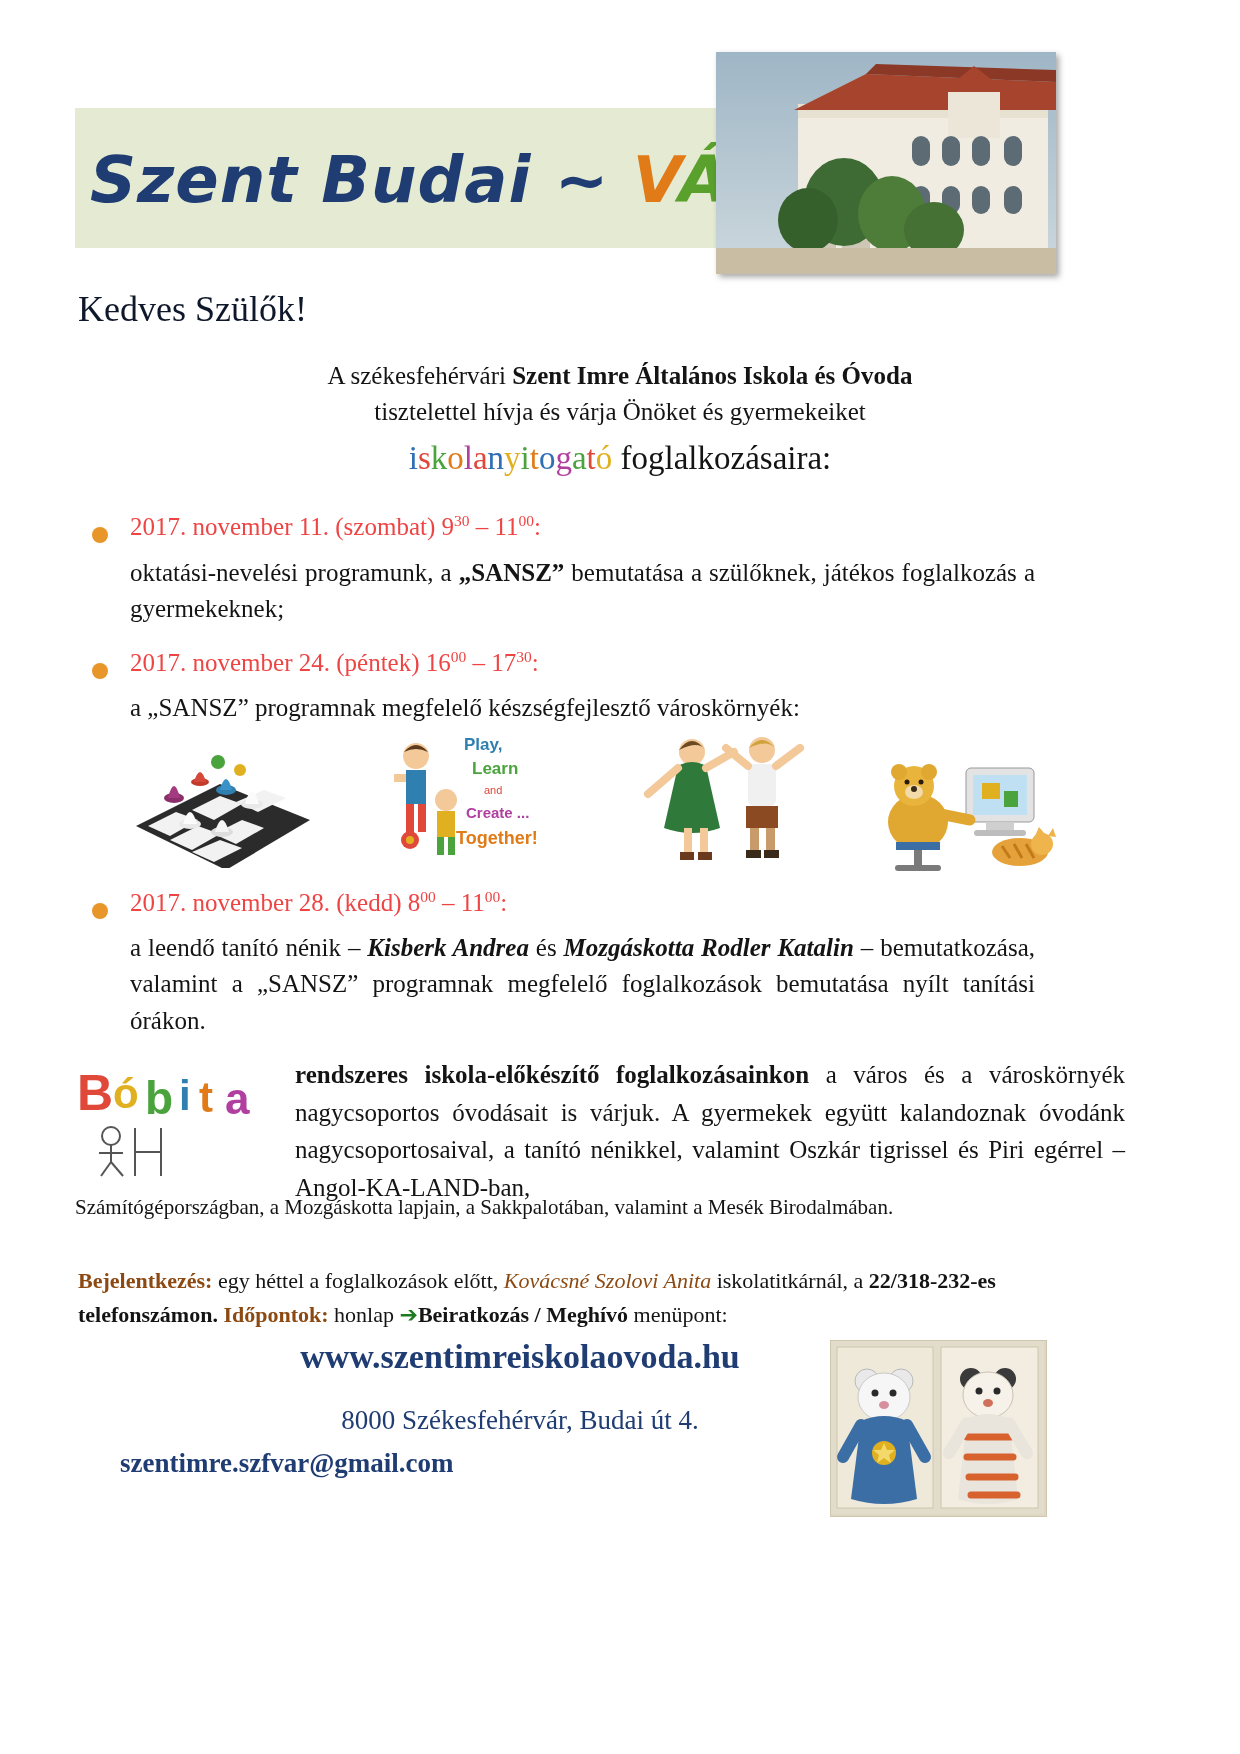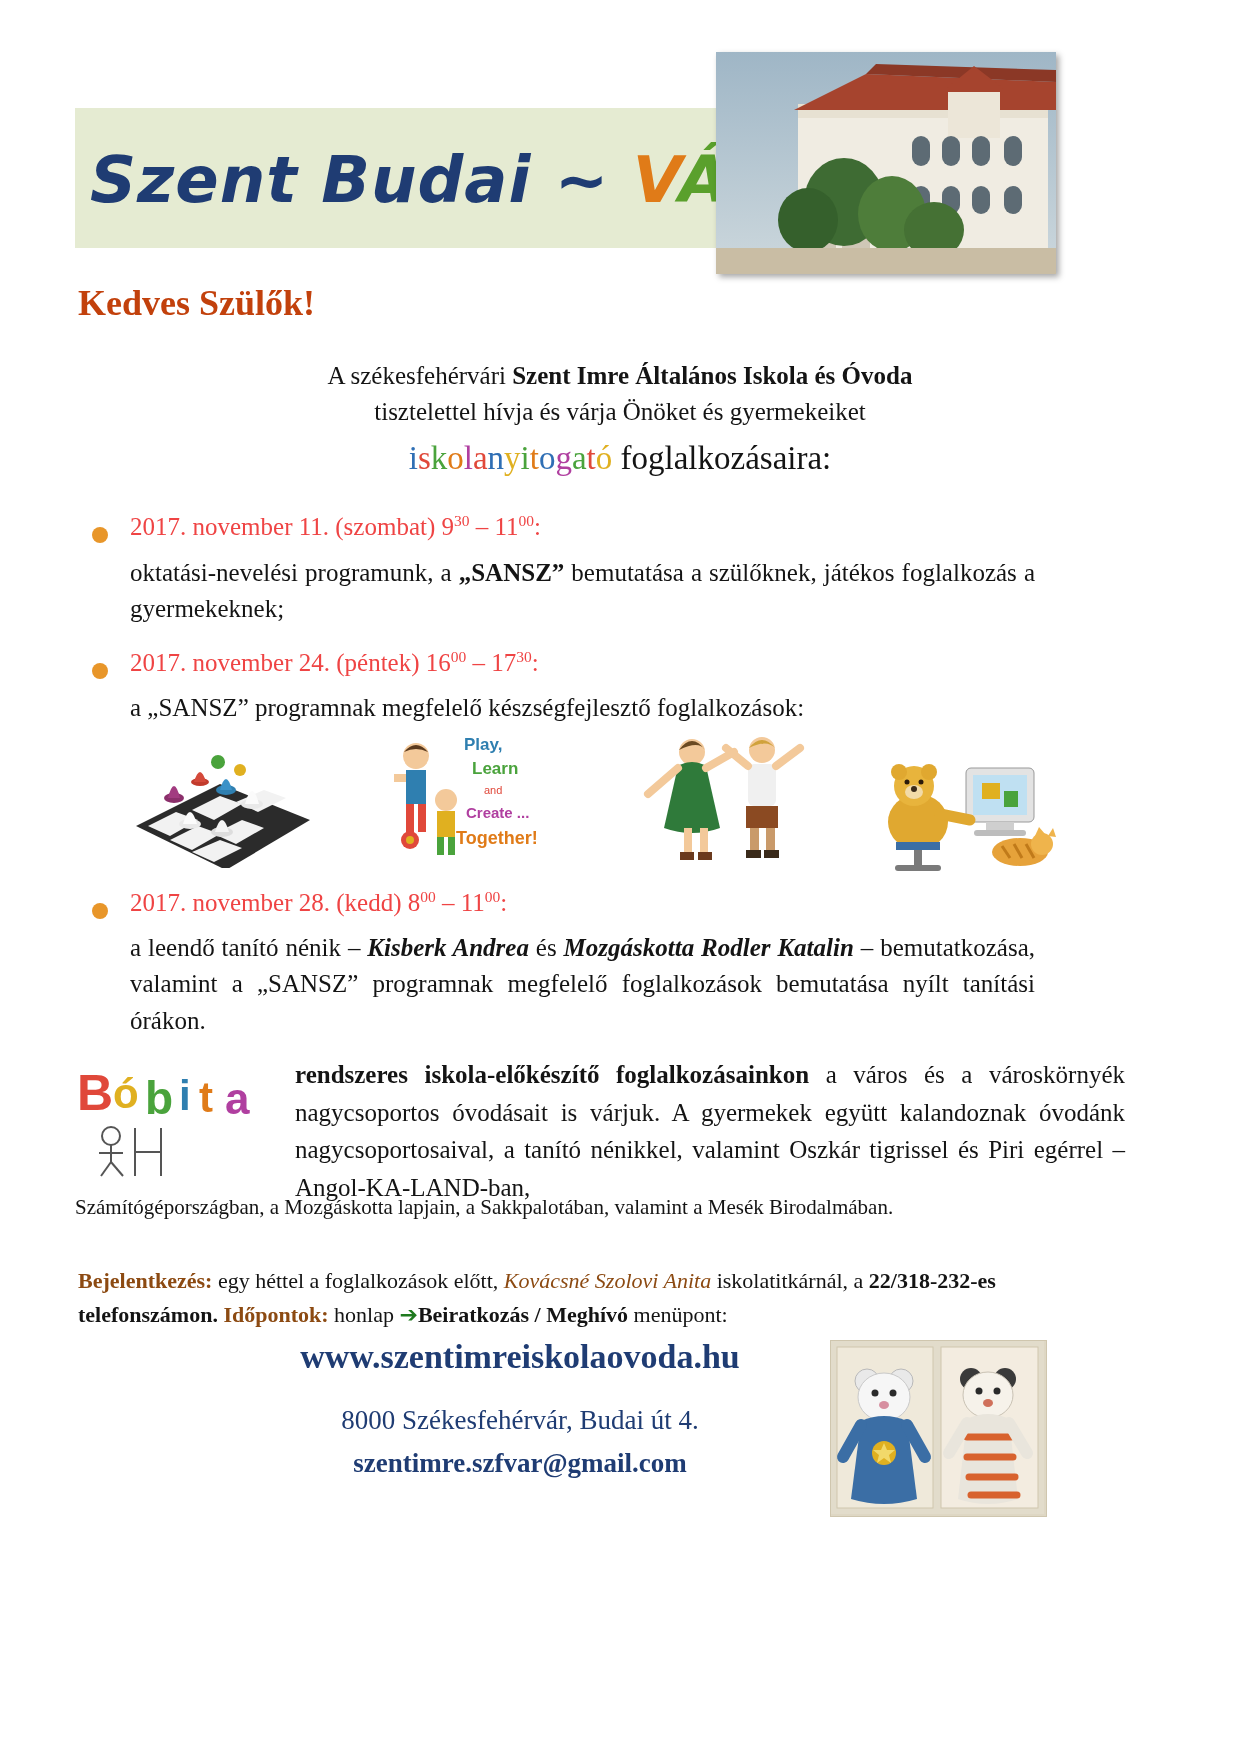--- a/index.html
+++ b/index.html
@@ -53,23 +53,23 @@
     background: #b9c6cf;
     box-shadow: 3px 3px 6px rgba(0,0,0,.35);
     overflow: hidden;
   }
   #castle-photo svg { display: block; }
 
   
   .wrap { position: absolute; }
 
   #greeting {
-    left: 78px; top: 282px;
-    font-size: 36px; font-weight: bold;
-    color: #c2410c;
+    left: 78px; top: 288px;
+    font-size: 36px; font-weight: normal;
+    color: #0f172a;
   }
 
   #intro {
     left: 120px; top: 358px;
     width: 1000px;
     text-align: center;
     font-size: 25px;
     line-height: 1.42;
     color: #141414;
   }
@@ -151,21 +151,20 @@
     color: #1f3c73;
   }
   #address {
     left: 120px; top: 1405px; width: 800px;
     text-align: center;
     font-size: 27px;
     color: #1f3c73;
   }
   #email {
     left: 120px; top: 1448px; width: 800px;
-    text-align: center;
     font-size: 27px; font-weight: bold;
     color: #1f3c73;
   }
 
   #puppets {
     left: 830px; top: 1340px;
     width: 215px; height: 175px;
     background: #ded7c4;
     border: 1px solid #cfc6ae;
   }
@@ -241,21 +240,21 @@
   <span>2017. november 11. (szombat) 9</span><sup>30</sup><span> – 11</span><sup>00</sup><span>:</span>
 </div>
 <div class="bullet-body" style="left:130px; top:555px; width:905px;">
   <span>oktatási-nevelési programunk, a <b>„SANSZ”</b> bemutatása a szülőknek, játékos foglalkozás a gyermekeknek;</span>
 </div>
 
 <span class="bullet-dot" style="left:92px; top:663px;"></span>
 <div class="bullet-head" style="left:130px; top:648px;">
   <span>2017. november 24. (péntek) 16</span><sup>00</sup><span> – 17</span><sup>30</sup><span>:</span>
 </div>
-<div class="bullet-body" style="left:130px; top:690px; width:905px;">a „SANSZ” programnak megfelelő készségfejlesztő foglalkozások:</div>
+<div class="bullet-body" style="left:130px; top:690px; width:905px;">a „SANSZ” programnak megfelelő készségfejlesztő városkörnyék:</div>
 
 <div class="wrap" id="clipart-row">
 
   <div class="clip" id="clip-chess">
     <svg width="180" height="140" viewBox="0 0 180 140" xmlns="http://www.w3.org/2000/svg">
       <g transform="translate(6,56)">
         <polygon points="0,42 84,0 174,36 90,86" fill="#2b2b2b"></polygon>
         <g>
           <polygon points="12,42 40,28 62,36 34,52" fill="#f2f2f2"></polygon>
           <polygon points="56,26 84,12 106,20 78,36" fill="#f2f2f2"></polygon>

